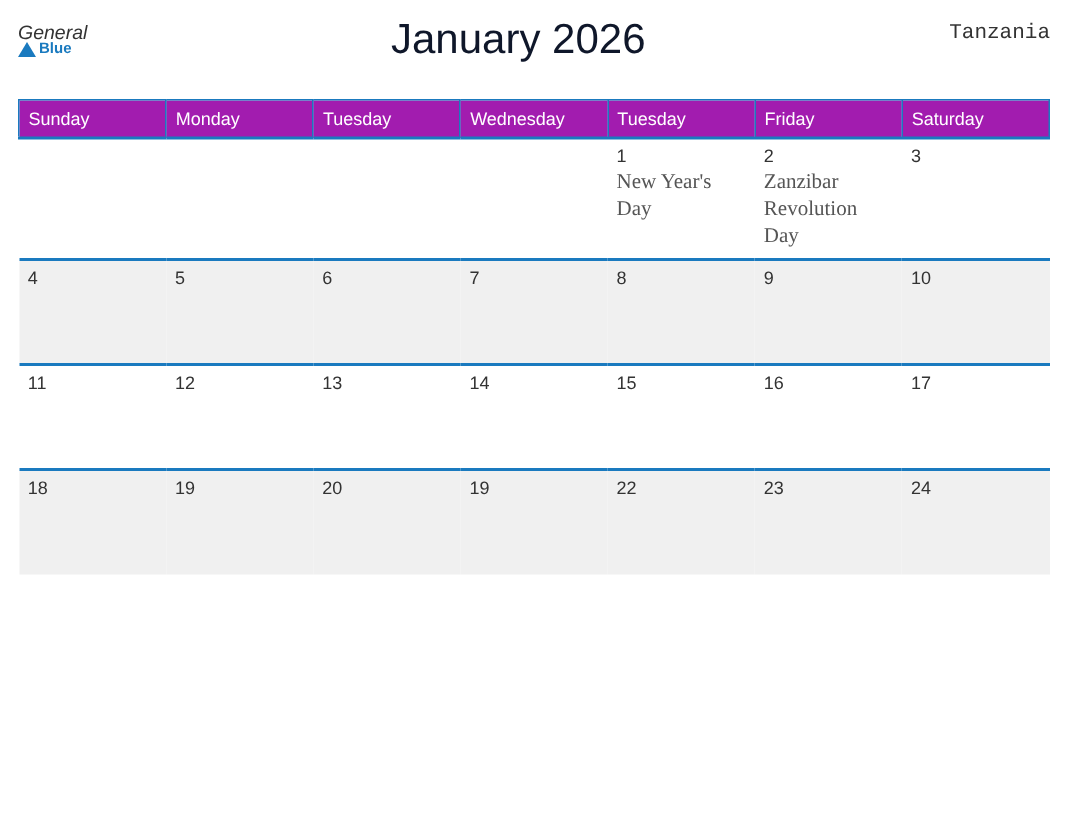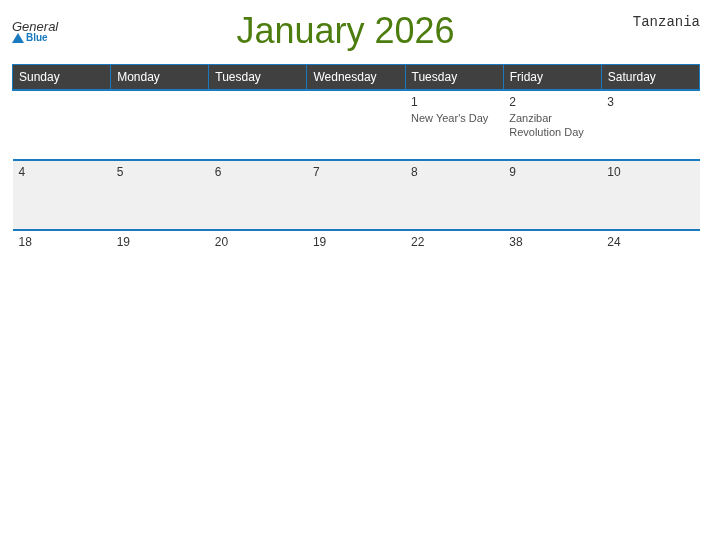--- a/index.html
+++ b/index.html
@@ -13,21 +13,21 @@
     .page {
       width: 712px;
       height: 550px;
       background: #fff;
       padding: 10px 12px 10px 12px;
     }
     .header {
       display: flex;
       align-items: center;
       justify-content: space-between;
-      margin-bottom: 12px;
+      margin-bottom: 24px;
     }
     .logo {
       display: flex;
       flex-direction: column;
       align-items: flex-start;
       line-height: 1;
     }
     .logo-general {
       font-size: 13px;
       color: #333;
@@ -43,39 +43,39 @@
     }
     .logo-triangle {
       width: 0;
       height: 0;
       border-left: 6px solid transparent;
       border-right: 6px solid transparent;
       border-bottom: 10px solid #1a7abf;
       display: inline-block;
     }
     .title {
-      font-size: 36px;
+      font-size: 28px;
       font-weight: normal;
-      color: #4d7c0f;
+      color: #0f172a;
       text-align: center;
       flex: 1;
     }
     .country {
       font-size: 14px;
       color: #333;
       align-self: flex-start;
       padding-top: 4px;
       font-family: Liberation Mono, monospace;
     }
     .calendar {
       width: 100%;
       border-collapse: collapse;
     }
     .calendar thead tr th {
-      background: #404040;
+      background: #a21caf;
       color: #fff;
       font-size: 12px;
       font-weight: normal;
       padding: 5px 6px;
       text-align: left;
       border: 1px solid #1a7abf;
     }
     .calendar tbody tr td {
       border-top: 2px solid #1a7abf;
       border-left: none;
@@ -89,25 +89,26 @@
     }
     .calendar tbody tr:nth-child(even) td {
       background: #f0f0f0;
     }
     .day-number {
       font-size: 12px;
       color: #333;
       display: block;
     }
     .event {
-      font-size: 11px;
+      font-size: 14px;
       color: #555;
       margin-top: 2px;
       display: block;
       line-height: 1.3;
+      font-family: Liberation Serif, serif;
     }
   </style>
 </head>
 <body>
 
 <div class="page">
   <div class="header">
     <div class="logo">
       <span class="logo-general">General</span>
       <span class="logo-blue">
@@ -167,36 +168,59 @@
           </td>
           <td>
             <span class="day-number">9</span>
           </td>
           <td>
             <span class="day-number">10</span>
           </td>
         </tr>
         <tr>
           <td>
+            <span class="day-number">11</span>
+          </td>
+          <td>
+            <span class="day-number">12</span>
+          </td>
+          <td>
+            <span class="day-number">13</span>
+          </td>
+          <td>
+            <span class="day-number">14</span>
+          </td>
+          <td>
+            <span class="day-number">15</span>
+          </td>
+          <td>
+            <span class="day-number">16</span>
+          </td>
+          <td>
+            <span class="day-number">17</span>
+          </td>
+        </tr>
+        <tr>
+          <td>
             <span class="day-number">18</span>
           </td>
           <td>
             <span class="day-number">19</span>
           </td>
           <td>
             <span class="day-number">20</span>
           </td>
           <td>
             <span class="day-number">19</span>
           </td>
           <td>
             <span class="day-number">22</span>
           </td>
           <td>
-            <span class="day-number">38</span>
+            <span class="day-number">23</span>
           </td>
           <td>
             <span class="day-number">24</span>
           </td>
         </tr>
       </tbody>
   </table>
 </div>
 
 </body></html>

